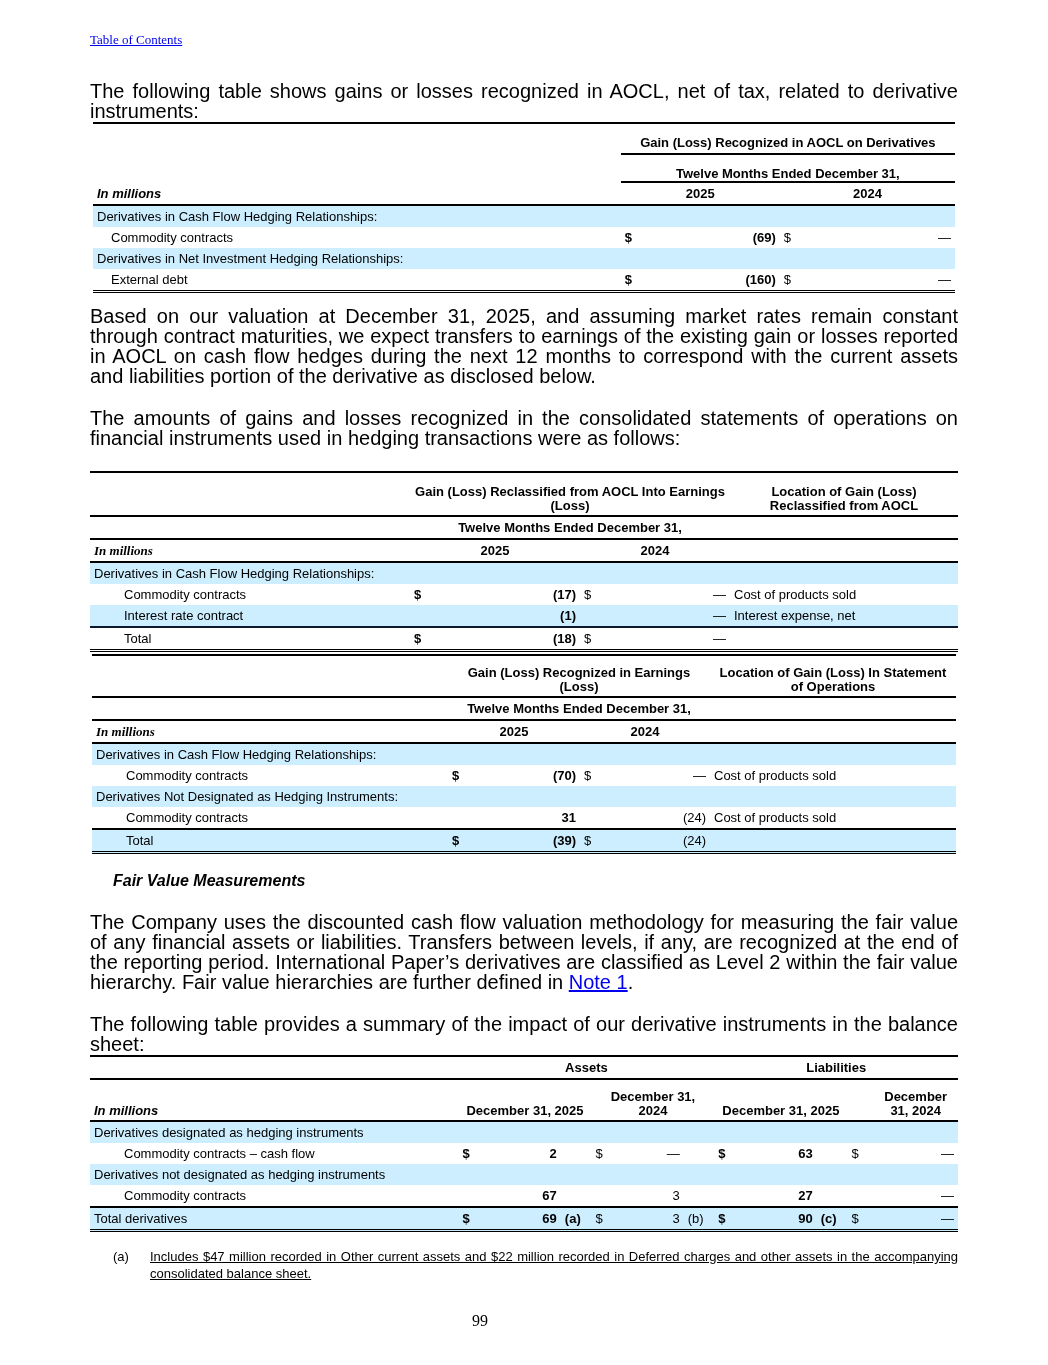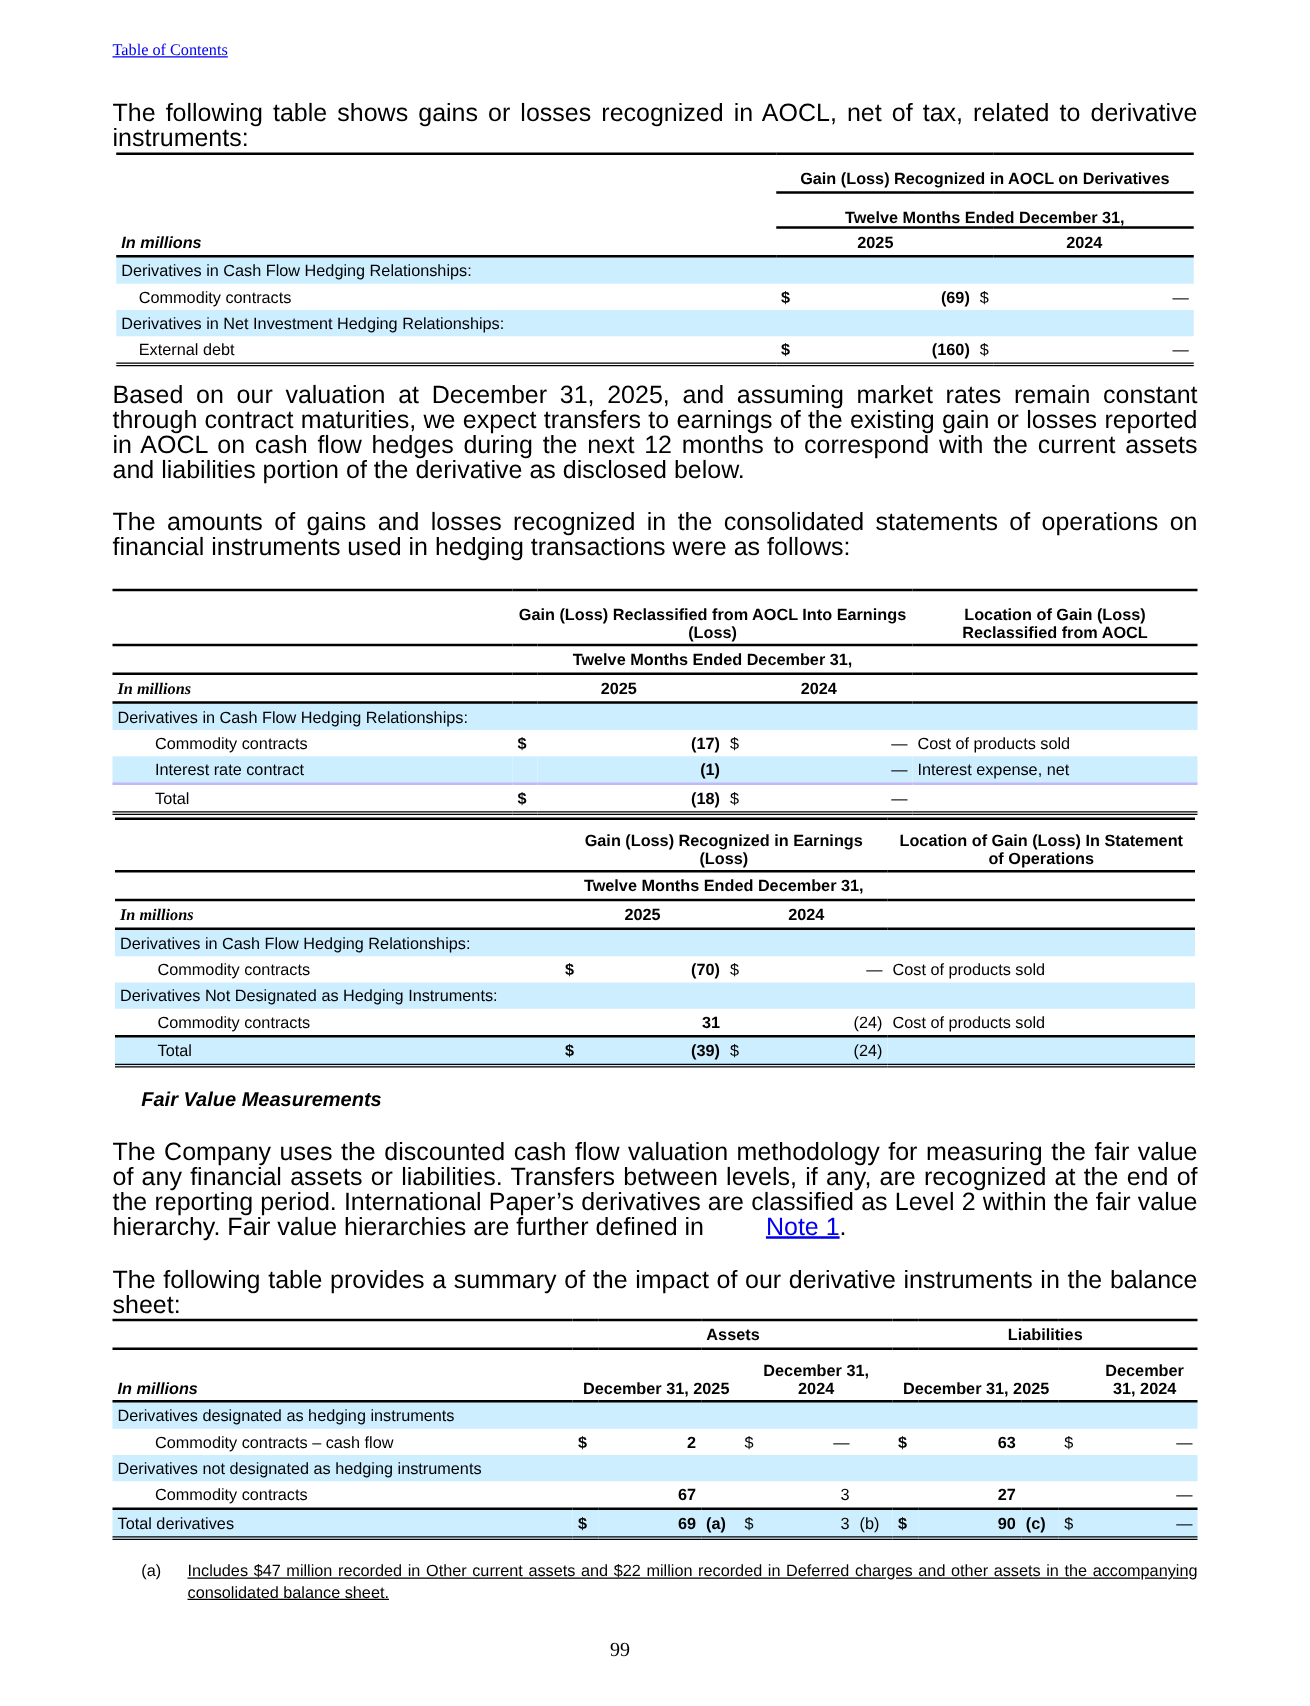--- a/index.html
+++ b/index.html
@@ -1,37 +1,37 @@
 <!DOCTYPE html>
 <html><head>
 <meta charset="utf-8">
 <style>
   html, body { margin:0; padding:0; background:#ffffff; }
   body { width:1048px; height:1365px; position:relative; font-family:"Liberation Sans", sans-serif; color:#000; overflow:hidden; }
   .toc { position:absolute; left:90px; top:32px; font-family:"Liberation Serif", serif; font-size:13px; color:#0000ee; text-decoration:underline; }
   .para { position:absolute; left:90px; width:868px; font-size:20px; line-height:20px; text-align:justify; }
-  .para a { color:#0000ee; text-decoration:underline;margin-left:44px; }
+  .para a { color:#0000ee; text-decoration:underline; }
   .heading { position:absolute; left:113px; font-size:16px; font-weight:bold; font-style:italic; }
   table { border-collapse:collapse; position:absolute; font-size:13px; }
   td { padding:0 4px; height:21px; white-space:nowrap; }
   .hl td { background:#cceeff; }
   .b { font-weight:bold; }
   .r { text-align:right; }
   .c { text-align:center; }
   .it { font-style:italic; font-weight:bold; }
   .itserif { font-family:"Liberation Serif", serif; font-style:italic; font-weight:bold; }
   .topthick { border-top:2px solid #000; }
   .botthin { border-bottom:1px solid #000; }
   .ind1 { padding-left:18px; }
   .ind2 { padding-left:34px; }
   .hdr2 td { line-height:14px; vertical-align:bottom; padding-top:10px; padding-bottom:2px; }
   .foot { position:absolute; left:113px; width:845px; font-size:13px; line-height:17px; text-align:justify; }
   .foot .lab { position:absolute; left:0; }
   .foot .txt { margin-left:37px; display:block;text-decoration:underline; }
-  .pageno { position:absolute; left:0; width:960px; top:1312px; text-align:center; font-family:"Liberation Serif", serif; font-size:16px;padding-left:16px; }
+  .pageno { position:absolute; left:0; width:960px; top:1312px; text-align:center; font-family:"Liberation Serif", serif; font-size:16px; }
 </style>
 </head>
 <body>
 
 <a class="toc">Table of Contents</a>
 
 <div class="para" style="top:81px;">The following table shows gains or losses recognized in AOCL, net of tax, related to derivative instruments:</div>
 
 <table style="left:93px; top:122px; width:862px;">
   <colgroup>
@@ -114,21 +114,21 @@
         <td colspan="6">Derivatives in Cash Flow Hedging Relationships:</td>
       </tr>
   <tr>
         <td class="ind2">Commodity contracts</td>
         <td class="b">$</td>
         <td class="b r">(17)</td>
         <td>$</td>
         <td class="r">—</td>
         <td>Cost of products sold</td>
       </tr>
-  <tr class="hl" style="border-bottom:2px solid #c4b5fd;">
+  <tr class="hl" style="border-bottom:2px solid #0f172a;">
         <td class="ind2">Interest rate contract</td>
         <td class="b"></td>
         <td class="b r">(1)</td>
         <td></td>
         <td class="r">—</td>
         <td>Interest expense, net</td>
       </tr>
   <tr style="border-bottom:3px double #000;">
         <td class="ind2">Total</td>
         <td class="b">$</td>

